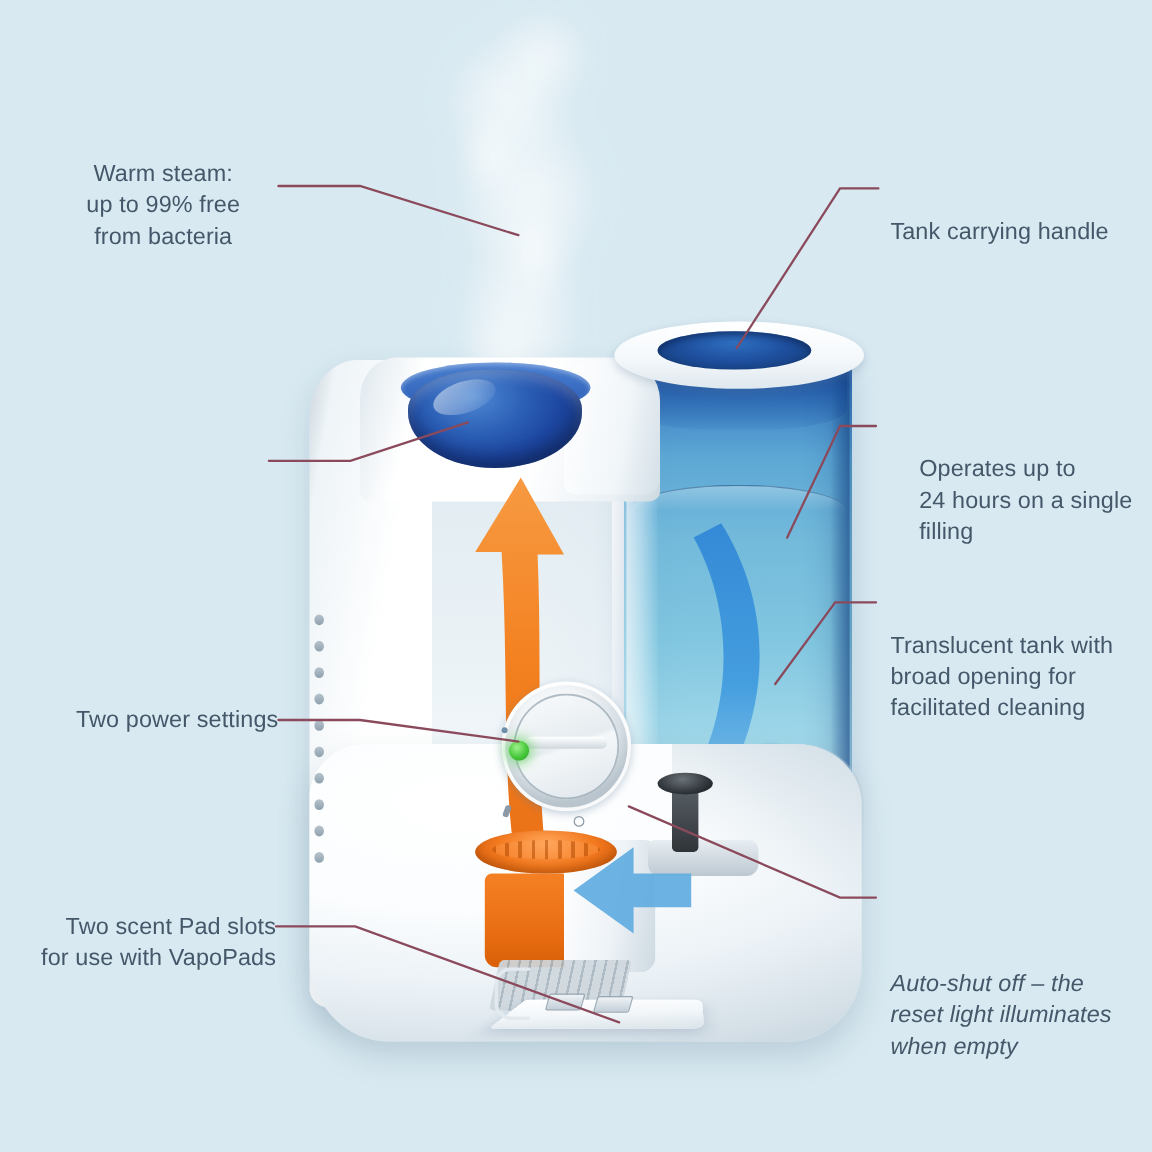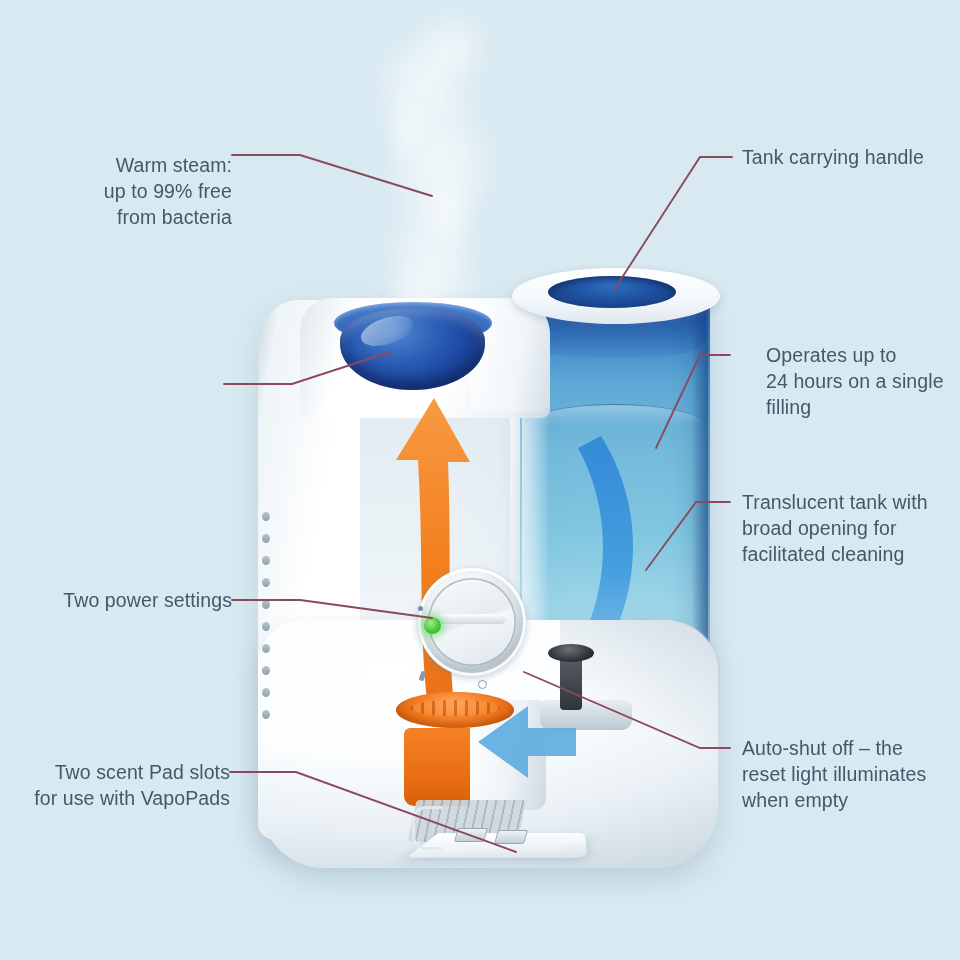--- a/index.html
+++ b/index.html
@@ -12,21 +12,21 @@
 
   
   .callout {
     position:absolute;
     color:#44586a;
     font-size:19.5px;
     line-height:26px;
     letter-spacing:.1px;
     white-space:pre-line;
   }
-  .callout.right { text-align:left; }
+  .callout.right { text-align:left;margin-top:36px; }
   .callout.left  { text-align:right; }
 
   
   .overlay { position:absolute; left:0; top:0; width:960px; height:960px; pointer-events:none; }
 
   
   #product { position:absolute; left:0; top:0; width:960px; height:960px; }
 
   .px { position:absolute; }
 
@@ -424,37 +424,37 @@
       <path d="M730 502 L 696 502 L 646 570"></path>
 
       <path d="M232 600 L 300 600 L 432 618"></path>
 
       <path d="M730 748 L 700 748 L 524 672"></path>
 
       <path d="M230 772 L 296 772 L 516 852"></path>
     </g>
   </svg>
 
-  <div class="callout left" style="left:40px;  top:152px; width:192px;">Warm steam:
+  <div class="callout left" style="left:40px;  top:132px; width:192px;text-align:center;">Warm steam:
 up to 99% free
 from bacteria</div>
 
   <div class="callout right" style="left:742px; top:144px; width:210px;">Tank carrying handle</div>
 
 
   <div class="callout right" style="left:766px; top:342px; width:200px;">Operates up to
 24 hours on a single
 filling</div>
 
   <div class="callout left" style="left:28px;  top:587px; width:204px;">Two power settings</div>
 
   <div class="callout right" style="left:742px; top:489px; width:205px;">Translucent tank with
 broad opening for
 facilitated cleaning</div>
 
-  <div class="callout right" style="left:742px; top:735px; width:208px;">Auto-shut off – the
+  <div class="callout right" style="left:742px; top:771px; width:208px;font-style:italic;">Auto-shut off – the
 reset light illuminates
 when empty</div>
 
   <div class="callout left" style="left:14px;  top:759px; width:216px;">Two scent Pad slots
 for use with VapoPads</div>
 
 </div>
 
 </body></html>

